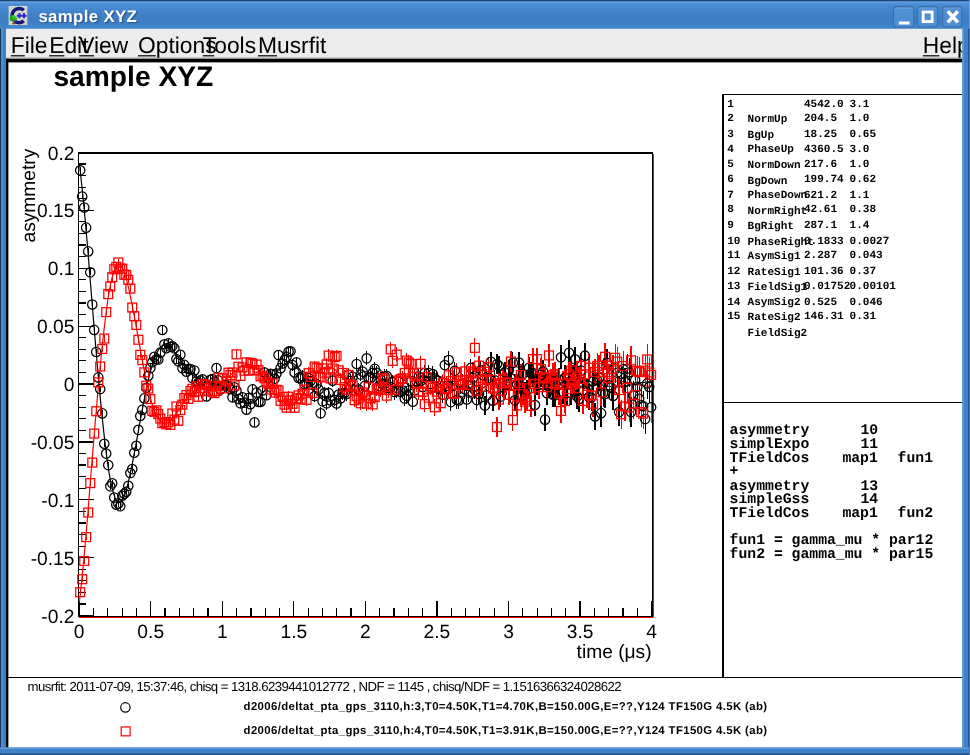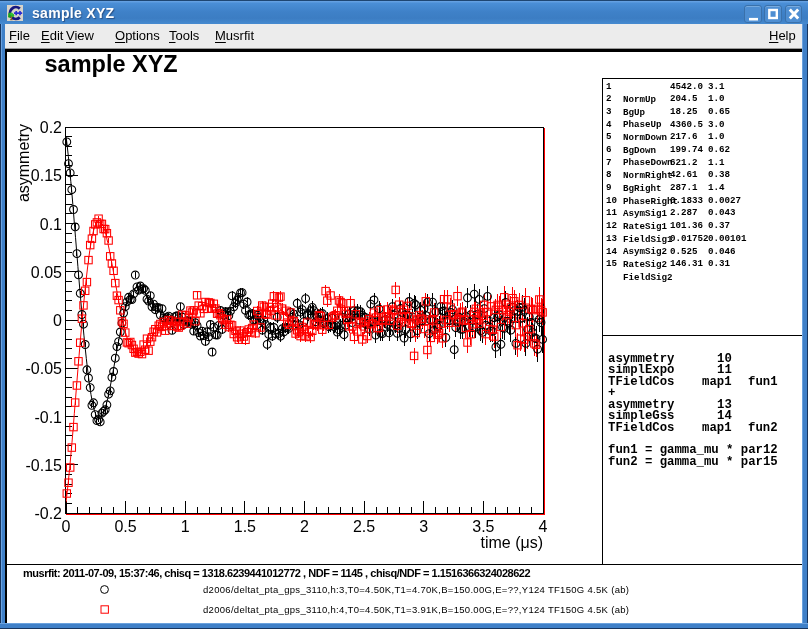--- a/index.html
+++ b/index.html
@@ -4,33 +4,33 @@
 body{font-family:"Liberation Sans",sans-serif;position:relative;background:#3e79c0}
 .abs{position:absolute}
 #titlebar{left:0;top:0;width:808px;height:24px;
  background:linear-gradient(#6aa5e5 0%,#4a8ed6 10%,#3f81c8 45%,#3c7dc3 72%,#478cd2 100%);
  border-top:1px solid #1e4672}
 #ticon{left:7px;top:5px;width:16px;height:16px}
 #ttext{left:32px;top:4.5px;color:#fff;font-weight:bold;font-size:14px;letter-spacing:0.3px;text-shadow:1px 1px 1px #2a5186}
 .wbtn{top:4.5px;width:17.5px;height:18px;background:#4e8ed2;border:1px solid #3a71ab;
  border-radius:3px;box-sizing:border-box;box-shadow:inset 0 1px 0 #77aade}
 #menubar{left:5px;top:24px;width:798px;height:25px;background:#ececec;border-bottom:1px solid #9a9a9a;box-sizing:border-box}
-.mi{position:absolute;top:28px;font-size:13px;color:#000}
+.mi{position:absolute;top:28px;font-size:19px;color:#000}
 .mi u{text-decoration-thickness:1px;text-underline-offset:2px}
 #lborder{left:0;top:24px;width:5px;height:605px;background:#3f80c8;border-left:1px solid #17355e;box-sizing:border-box;box-shadow:inset 1px 0 0 #6aa2e0}
 #rborder{right:0;top:24px;width:6px;height:605px;background:#3f80c8;border-right:1px solid #17355e;box-sizing:border-box;border-left:1px solid #6ba2de}
 #bborder{left:0;top:623px;width:808px;height:6px;background:#3f80c8;border-bottom:1px solid #17355e;box-sizing:border-box;border-top:1px solid #6ba2de}
 #canvas{left:5px;top:49px;width:797px;height:574px;background:#fff;
  border-top:3px solid #000;border-left:2px solid #000;box-sizing:border-box}
 svg text{font-family:"Liberation Sans",sans-serif}
 .mono{position:absolute;font-family:"Liberation Mono",monospace;font-weight:bold;white-space:pre;color:#000}
 .p9{font-size:9.2px;line-height:12.68px}
 .t12{font-size:12.3px;line-height:11.42px}
-.f10{position:absolute;font-weight:bold;font-size:11px;letter-spacing:-0.47px;color:#000;white-space:pre}
-.f9{position:absolute;font-weight:normal;font-size:9.5px;letter-spacing:0.3px;color:#000;white-space:pre}
+.f10{position:absolute;font-weight:normal;font-size:11px;letter-spacing:-0.47px;color:#000;white-space:pre}
+.f9{position:absolute;font-weight:bold;font-size:9.5px;letter-spacing:0.3px;color:#000;white-space:pre}
 </style></head><body>
 
 <div class="abs" id="titlebar"></div>
 <svg class="abs" id="ticon" viewBox="0 0 16 16">
  <rect x="0" y="0" width="16" height="16" fill="#d6d3ca"></rect>
  <path d="M12.8 3.6A5.9 5.9 0 1 0 12.8 12.4" fill="none" stroke="#17177e" stroke-width="2.9"></path>
  <path d="M7 8.1h4.4M9.2 5.9v4.4M10.8 8.1h4.4M13 5.9v4.4" stroke="#2b2bd0" stroke-width="1.7"></path>
  <circle cx="3.2" cy="9.7" r="2.1" fill="#21a821"></circle>
  <circle cx="5.4" cy="10.4" r="1.8" fill="#2ab52a"></circle>
  <circle cx="2.6" cy="11.3" r="1.5" fill="#1d9e1d"></circle>

